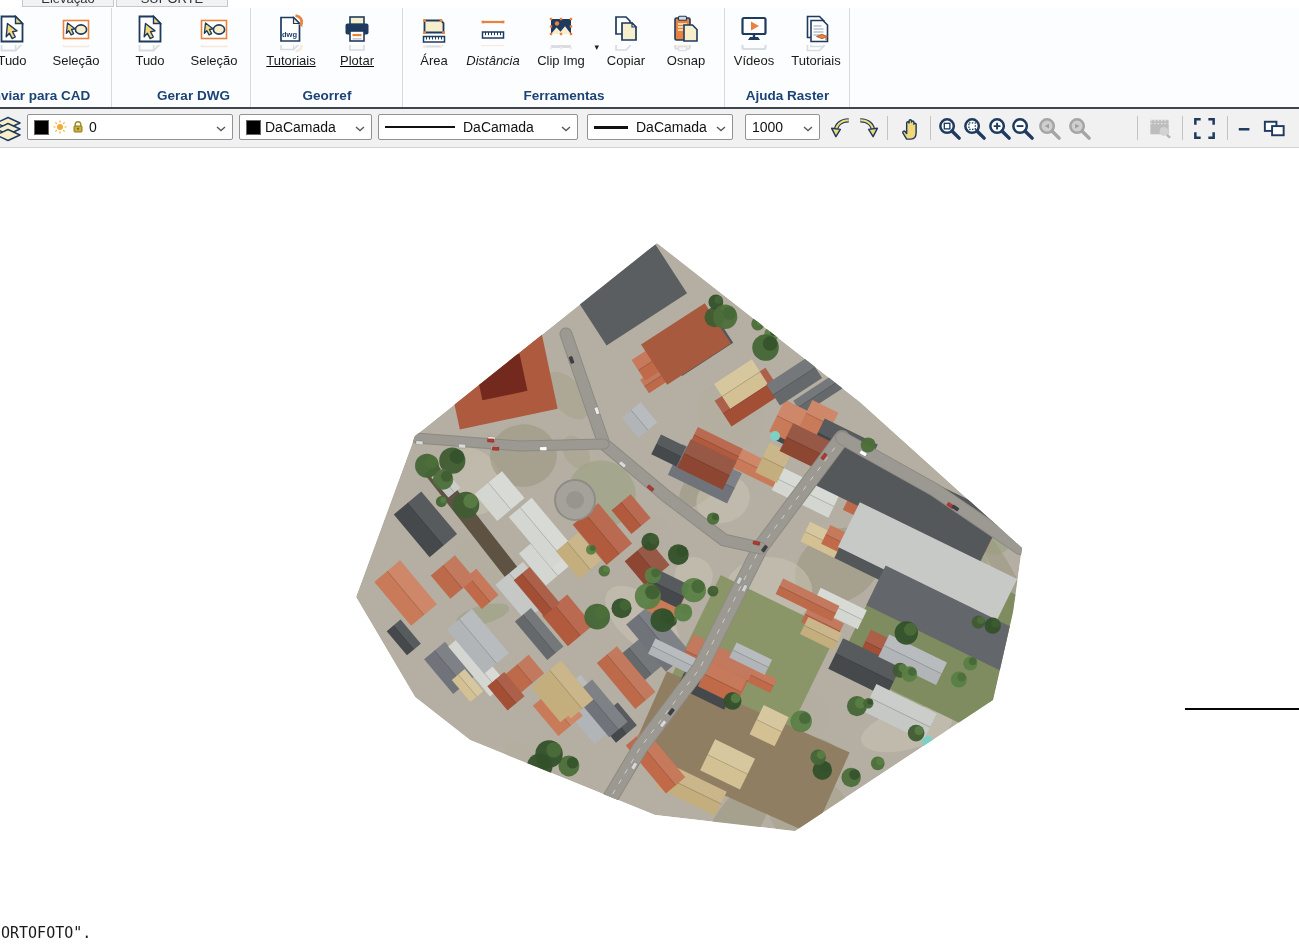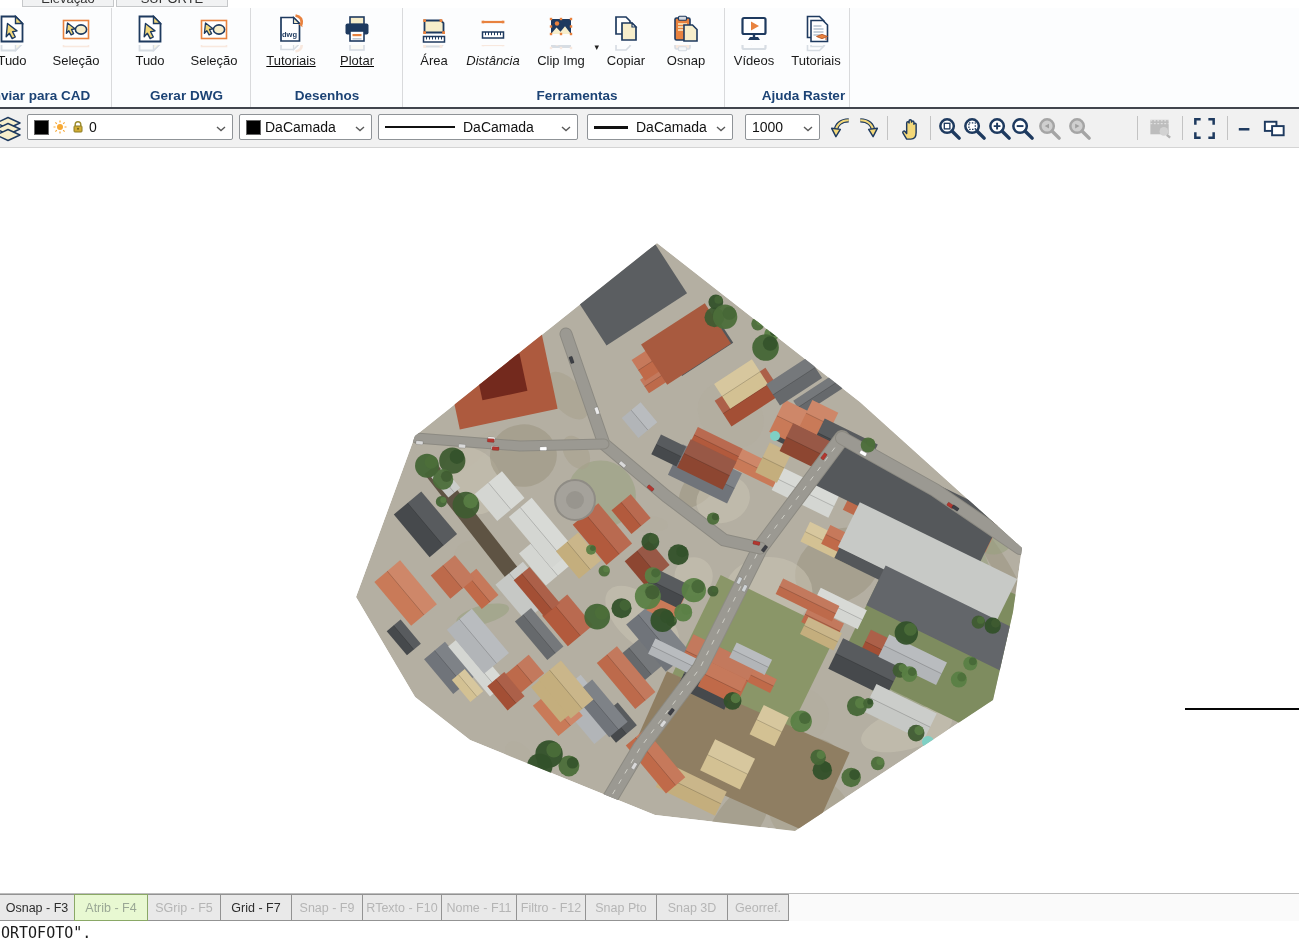--- a/index.html
+++ b/index.html
@@ -133,21 +133,21 @@
             <div class="rib-reflect">
               <svg viewBox="0 0 32 32">
                 <rect x="3.5" y="7.5" width="25" height="18" fill="#fff" stroke="#e8823f" stroke-width="1.6"></rect>
                 <ellipse cx="21" cy="16.5" rx="5.6" ry="4.6" fill="#f7eecb" stroke="#1e3a5f" stroke-width="1.6"></ellipse>
                 <path d="M7.5 10l7.5 5.8-3.5.7 2.1 4.1-2.5 1.3-2.2-4.2-2.5 2.7z" fill="#f3d879" stroke="#1e3a5f" stroke-width="1.3" stroke-linejoin="round"></path>
               </svg>
             </div>
             <div class="rib-label">Seleção</div>
           </div>
         </div>
-        <div class="rib-caption" style="left: 5px; width: 139px;">Gerar DWG</div>
+        <div class="rib-caption" style="left: 12px; width: 139px;">Gerar DWG</div>
       </div>
       <div class="rib-group" style="width: 152px; text-decoration: underline;">
         <div class="rib-items" style="margin-left: 7px;">
           <div class="rib-item" style="width: 66px;">
             <div class="rib-icon">
               <svg viewBox="0 0 32 32">
                 <path d="M6 4.5h12.5l6 6V28H6z" fill="#fff" stroke="#1e3a5f" stroke-width="1.7"></path>
                 <path d="M18.5 4.5l6 6h-6z" fill="#f7eecb" stroke="#1e3a5f" stroke-width="1.2"></path>
                 <text x="7" y="23.5" font-size="7.5" font-weight="bold" fill="#1e3a5f" font-family="Liberation Sans,sans-serif">dwg</text>
                 <path d="M20.5 2.5q7.5 1.5 6 9" fill="none" stroke="#e8823f" stroke-width="2.6"></path>
@@ -180,21 +180,21 @@
                 <rect x="9" y="4" width="14" height="7.5" fill="#f7eecb" stroke="#1e3a5f" stroke-width="1.6"></rect>
                 <rect x="4.5" y="10.5" width="23" height="11" rx="2" fill="#1e3a5f"></rect>
                 <rect x="9" y="18" width="14" height="10" fill="#fff" stroke="#1e3a5f" stroke-width="1.6"></rect>
                 <rect x="11.5" y="21" width="9" height="2.2" fill="#e8823f"></rect>
                 <rect x="11.5" y="25" width="9" height="1.6" fill="#c2c8d2"></rect>
               </svg>
             </div>
             <div class="rib-label">Plotar</div>
           </div>
         </div>
-        <div class="rib-caption" style="left: 0px; width: 152px;">Desenhos</div>
+        <div class="rib-caption" style="left: 0px; width: 152px;">Georref</div>
       </div>
       <div class="rib-group" style="width: 322px;">
         <div class="rib-items" style="margin-left: 5px;">
           <div class="rib-item" style="width: 52px; align-items: center;">
             <div class="rib-icon">
               <svg viewBox="0 0 32 32">
                 <path d="M6.5 7.5h16.5l2.5 2.5v9.5H6.5z" fill="#f7eecb" stroke="#1e3a5f" stroke-width="1.8"></path>
                 <g fill="#e8823f">
                   <rect x="5.2" y="6.2" width="2.8" height="2.8"></rect>
                   <rect x="21.6" y="6.2" width="2.8" height="2.8"></rect>
@@ -309,21 +309,21 @@
               <svg viewBox="0 0 32 32">
                 <rect x="5" y="5" width="15" height="22" rx="1.5" fill="#e8823f" stroke="#1e3a5f" stroke-width="1.6"></rect>
                 <rect x="8.5" y="3.2" width="8" height="4" rx="1" fill="#d6dae0" stroke="#1e3a5f" stroke-width="1.1"></rect>
                 <path d="M8 11h9M8 14h9M8 17h5" stroke="#f7eecb" stroke-width="1.4"></path>
                 <path d="M14 12h8.5l4.5 4.5V28H14z" fill="#f7eecb" stroke="#1e3a5f" stroke-width="1.6"></path>
               </svg>
             </div>
             <div class="rib-label">Osnap</div>
           </div>
         </div>
-        <div class="rib-caption" style="left: 13px; width: 322px;">Ferramentas</div>
+        <div class="rib-caption" style="left: 0px; width: 322px;">Ferramentas</div>
       </div>
       <div class="rib-group" style="width: 125px;">
         <div class="rib-items" style="margin-left: 2px;">
           <div class="rib-item" style="width: 54px;">
             <div class="rib-icon">
               <svg viewBox="0 0 32 32">
                 <rect x="4.5" y="5" width="23" height="16" rx="1.5" fill="#fff" stroke="#1e3a5f" stroke-width="2.2"></rect>
                 <path d="M13 8.5l8 4.5-8 4.5z" fill="#e8823f"></path>
                 <rect x="14.8" y="21" width="2.4" height="3" fill="#1e3a5f"></rect>
                 <path d="M12 24h8l2 3H10z" fill="#1e3a5f"></path>
@@ -354,21 +354,21 @@
                 <path d="M7.5 3.5h12l4.5 4.5v16.5H7.5z" fill="#fff" stroke="#1e3a5f" stroke-width="1.6"></path>
                 <path d="M11 7.5h12l4.5 4.5v16.5H11z" fill="#fff" stroke="#1e3a5f" stroke-width="1.6"></path>
                 <path d="M13.5 13h8M13.5 16h10M13.5 19h10M13.5 22h7" stroke="#8fa3b8" stroke-width="1.2"></path>
                 <path d="M16.5 23.5l5.5-2.2 5.5 2.2-5.5 2.2z" fill="#e8823f" stroke="#b5521f" stroke-width="0.8"></path>
                 <path d="M26 24.5v2.5" stroke="#b5521f" stroke-width="1"></path>
               </svg>
             </div>
             <div class="rib-label">Tutoriais</div>
           </div>
         </div>
-        <div class="rib-caption" style="left: 16px; width: 125px;">Ajuda Raster</div>
+        <div class="rib-caption" style="left: 0px; width: 125px;">Ajuda Raster</div>
       </div>
       <div class="rib-group rib-filler"></div>
     </div>
   <div class="toolbar" id="toolbar">
       <div class="layers-btn"><svg viewBox="0 0 30 30">
           <g fill="#f7eecb" stroke="#1e3a5f" stroke-width="1.4" stroke-linejoin="round">
             <path d="M3 10l12-5.5L27 10 15 15.5z"></path>
             <path d="M3 16l12-5.5L27 16 15 21.5z"></path>
             <path d="M3 22l12-5.5L27 22 15 27.5z"></path>
           </g>
@@ -1167,29 +1167,16 @@
           <g transform="rotate(4.398705354995532 419.48532900430604 294.7224431948667)">
             <rect x="415.98532900430604" y="292.9224431948667" width="7" height="3.6" rx="0.8" fill="#d9d9d9" stroke="rgba(0,0,0,.3)" stroke-width="0.4"></rect>
           </g>
           <g transform="rotate(4.398705354995532 490.7901811529908 292.4109894684184)">
             <rect x="487.2901811529908" y="290.6109894684184" width="7" height="3.6" rx="0.8" fill="#b23730" stroke="rgba(0,0,0,.3)" stroke-width="0.4"></rect>
           </g>
         </g>
       </svg>
       <div class="line-entity" id="lineEntity" style="left: 1185px; top: 560px; width: 114px; background: rgb(6, 6, 6);"></div>
   </div>
-  <div class="statusbar" id="statusbar">
-      <div class="sb-btn on" style="width: 76px;">Osnap - F3</div>
-      <div class="sb-btn active" style="width: 74px;">Atrib - F4</div>
-      <div class="sb-btn off" style="width: 74px;">SGrip - F5</div>
-      <div class="sb-btn on" style="width: 72px;">Grid - F7</div>
-      <div class="sb-btn off" style="width: 72px;">Snap - F9</div>
-      <div class="sb-btn off" style="width: 80px;">RTexto - F10</div>
-      <div class="sb-btn off" style="width: 76px;">Nome - F11</div>
-      <div class="sb-btn off" style="width: 70px;">Filtro - F12</div>
-      <div class="sb-btn off" style="width: 72px;">Snap Pto</div>
-      <div class="sb-btn off" style="width: 72px;">Snap 3D</div>
-      <div class="sb-btn off" style="width: 62px;">Georref.</div>
-    </div>
   <div class="cmdline">
     <span>ORTOFOTO".</span>
   </div>
 </div>
 
 </body></html>

